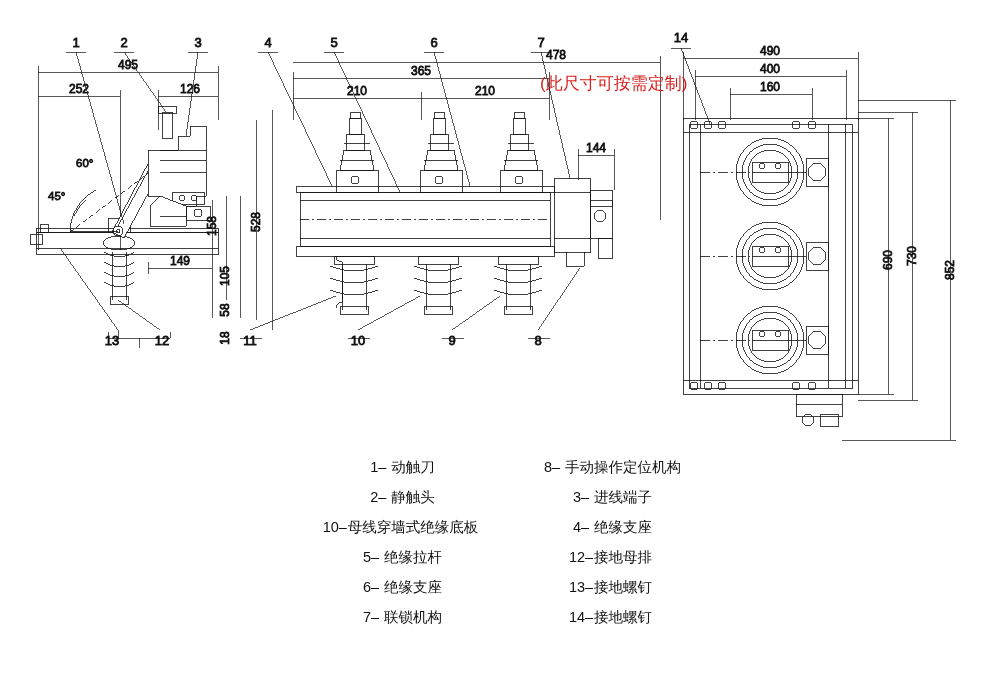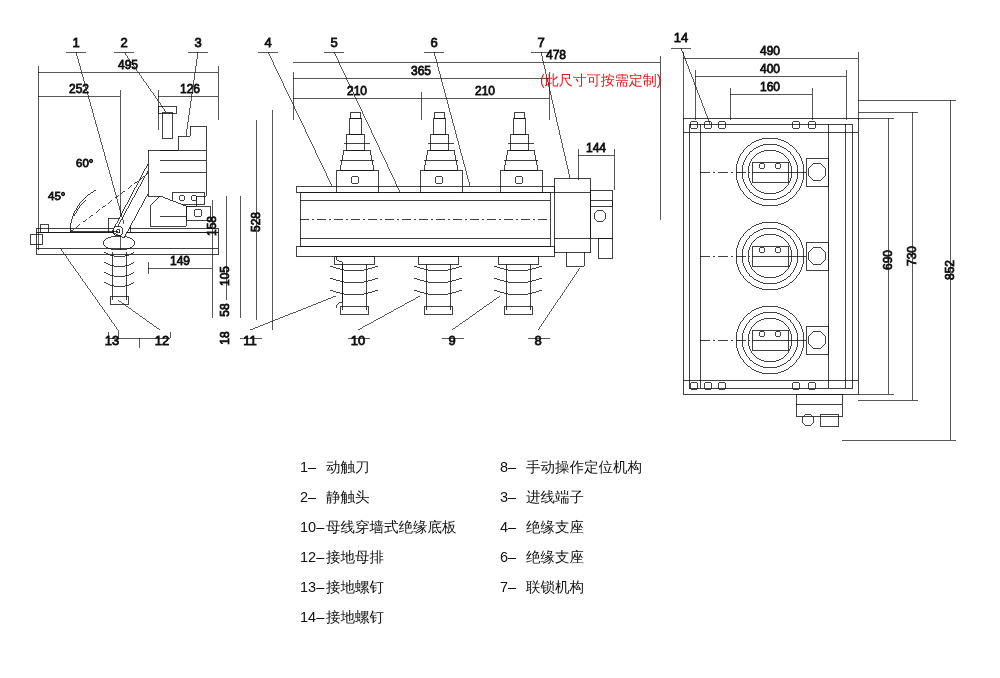--- a/index.html
+++ b/index.html
@@ -29,29 +29,30 @@
     top: 458px;
     width: 420px;
     display: grid;
     grid-template-columns: 200px 220px;
     row-gap: 11px;
     font-size: 14.5px;
     color: #111111;
   }
   .legend .item {
     white-space: nowrap;
+    text-align: center;
   }
   .legend .num {
     display: inline-block;
     min-width: 26px;
   }
   .note-red {
     position: absolute;
     color: #d81c1c;
-    font-size: 14px;
+    font-size: 17px;
     white-space: nowrap;
   }
   svg text {
     font-family: "Liberation Sans", sans-serif;
     fill: #111111;
   }
   .dim { font-size: 12px; }
   .lead { font-size: 13px; }
   .ang { font-size: 11.5px; }
 </style>
@@ -398,20 +399,23 @@
     </div>
     <div class="item">
       <span class="num">10–</span><span>母线穿墙式绝缘底板</span>
     </div>
 
     <div class="item">
       <span class="num">4–</span><span>绝缘支座</span>
     </div>
 
     <div class="item">
+      <span class="num">5–</span><span>绝缘拉杆</span>
+    </div>
+    <div class="item">
       <span class="num">12–</span><span>接地母排</span>
     </div>
 
     <div class="item">
       <span class="num">6–</span><span>绝缘支座</span>
     </div>
     <div class="item">
       <span class="num">13–</span><span>接地螺钉</span>
     </div>
 

